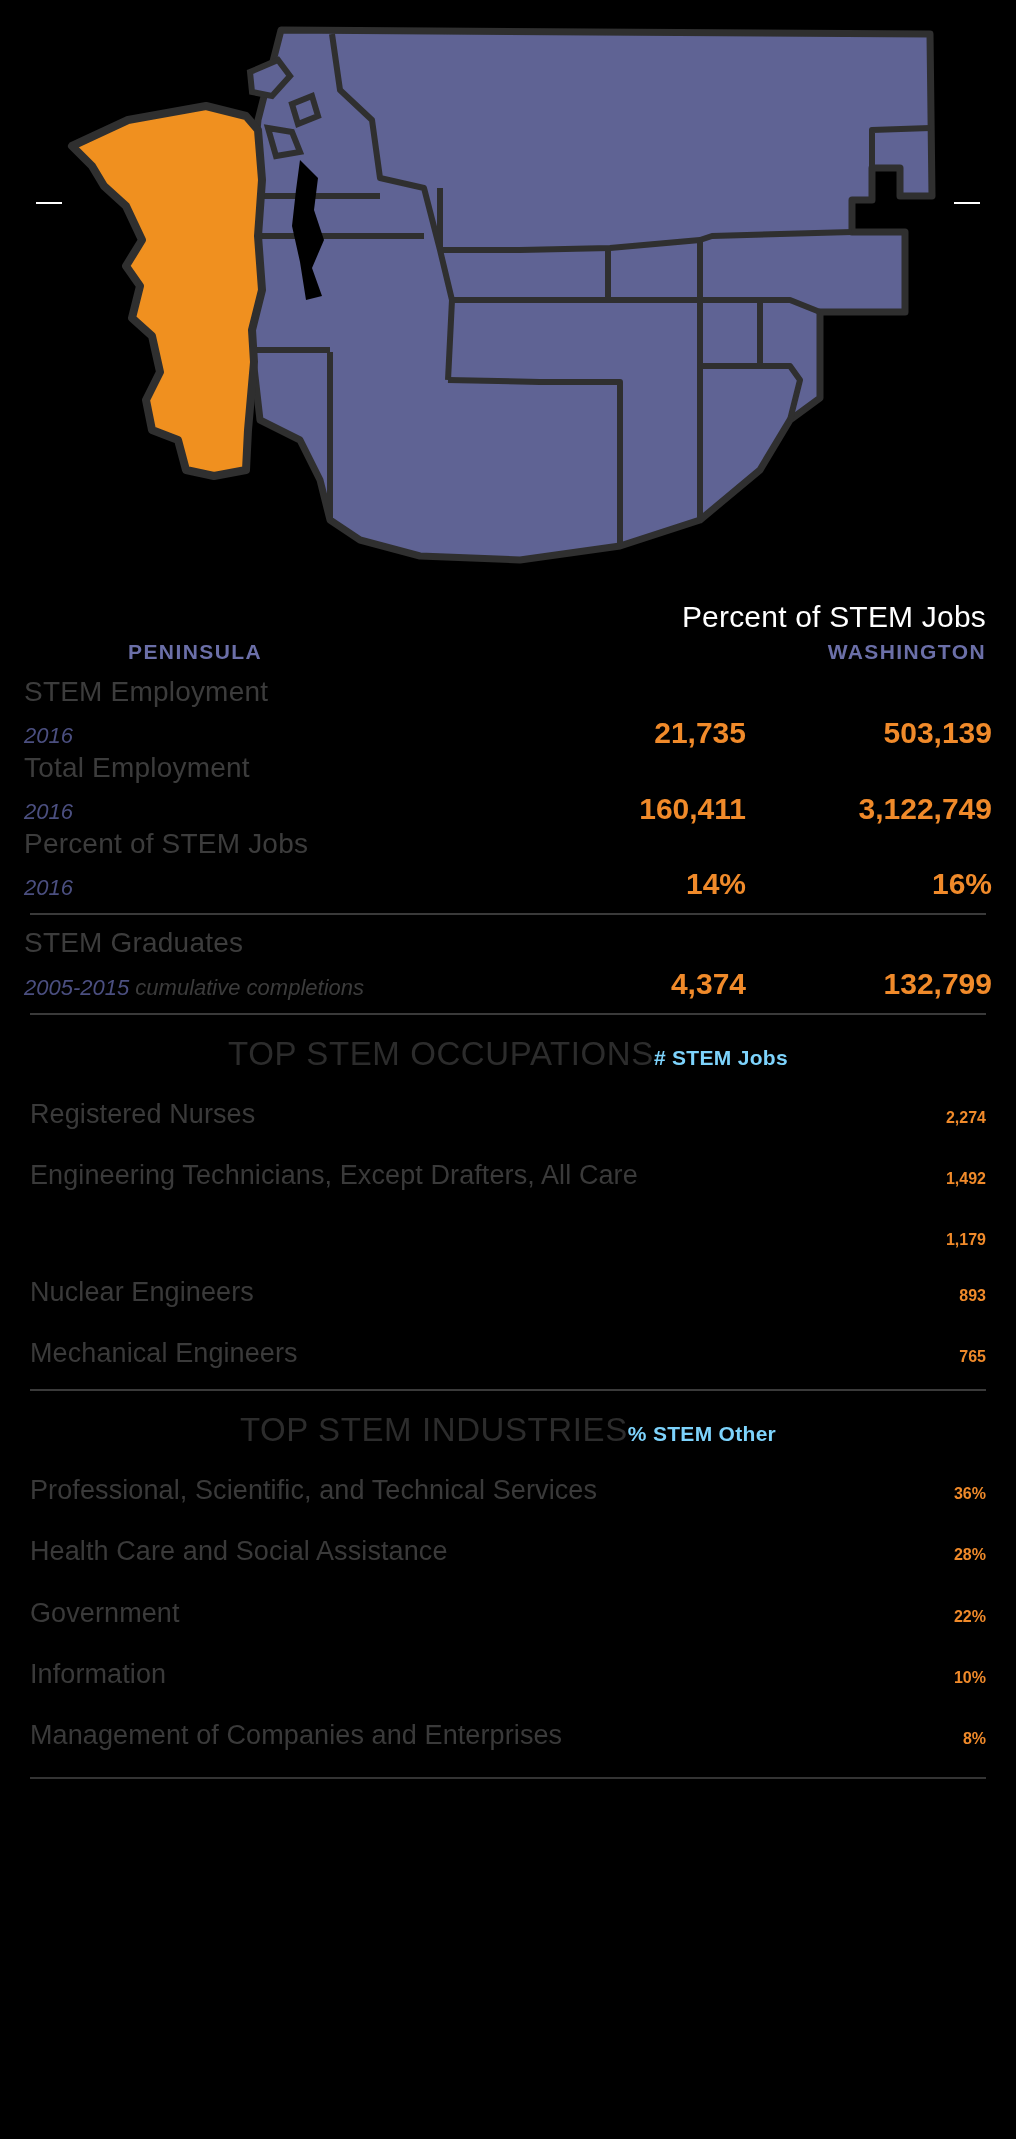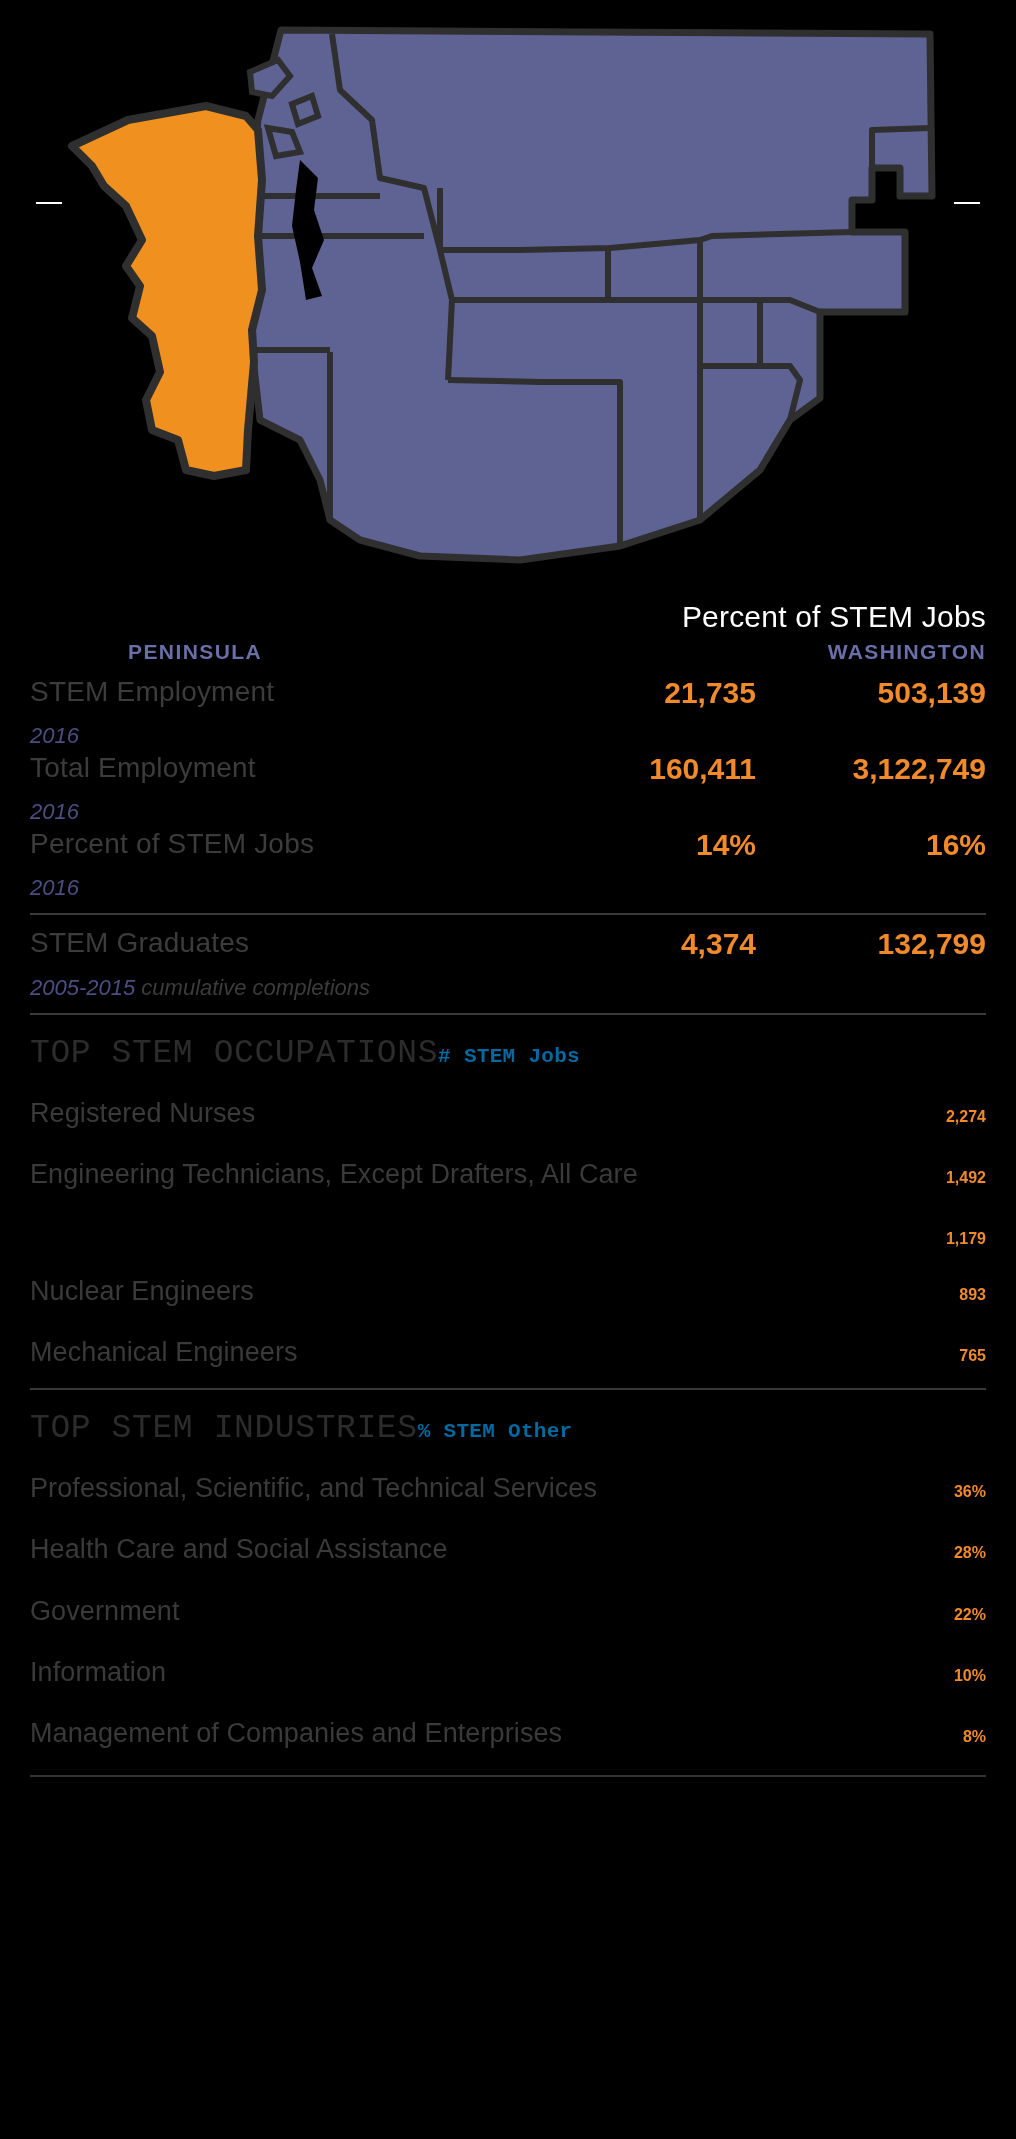--- a/index.html
+++ b/index.html
@@ -59,23 +59,24 @@
     font-size: 21px;
     letter-spacing: 1.4px;
     font-weight: 700;
     text-align: right;
   }
   .col-head.c1 { width: 232px; }
   .col-head.c2 { width: 230px; }
 
   .row {
     display: flex;
-    align-items: flex-start;
-    padding: 0 30px;
+    align-items: flex-end;
+    padding: 0 24px;
     min-height: 62px;
+    gap: 16px;
   }
   .row .label {
     flex: 1 1 auto;
     padding-top: 2px;
   }
   .row .lab-main {
     display: block;
     font-size: 28px;
     color: #3c3c3c;
     line-height: 1.12;
@@ -106,33 +107,32 @@
   .divider {
     height: 2px;
     background: #3a3a3a;
     margin: 12px 30px 10px 30px;
   }
 
   
   .section-head {
     display: flex;
     align-items: baseline;
-    justify-content: flex-start;
+    justify-content: center;
     padding: 10px 30px 4px 30px;
-    font-family: Liberation Mono, monospace;
   }
   .section-title {
     font-size: 33px;
     color: #2c2c2c;
     letter-spacing: 0.6px;
     font-weight: 400;
   }
   .section-unit {
     font-size: 21px;
-    color: #0369a1;
+    color: #7dd3fc;
     font-weight: 700;
     letter-spacing: 0.3px;
   }
   .list-row {
     display: flex;
     align-items: baseline;
     justify-content: space-between;
     padding: 8px 30px 6px 30px;
   }
   .list-row .name {

